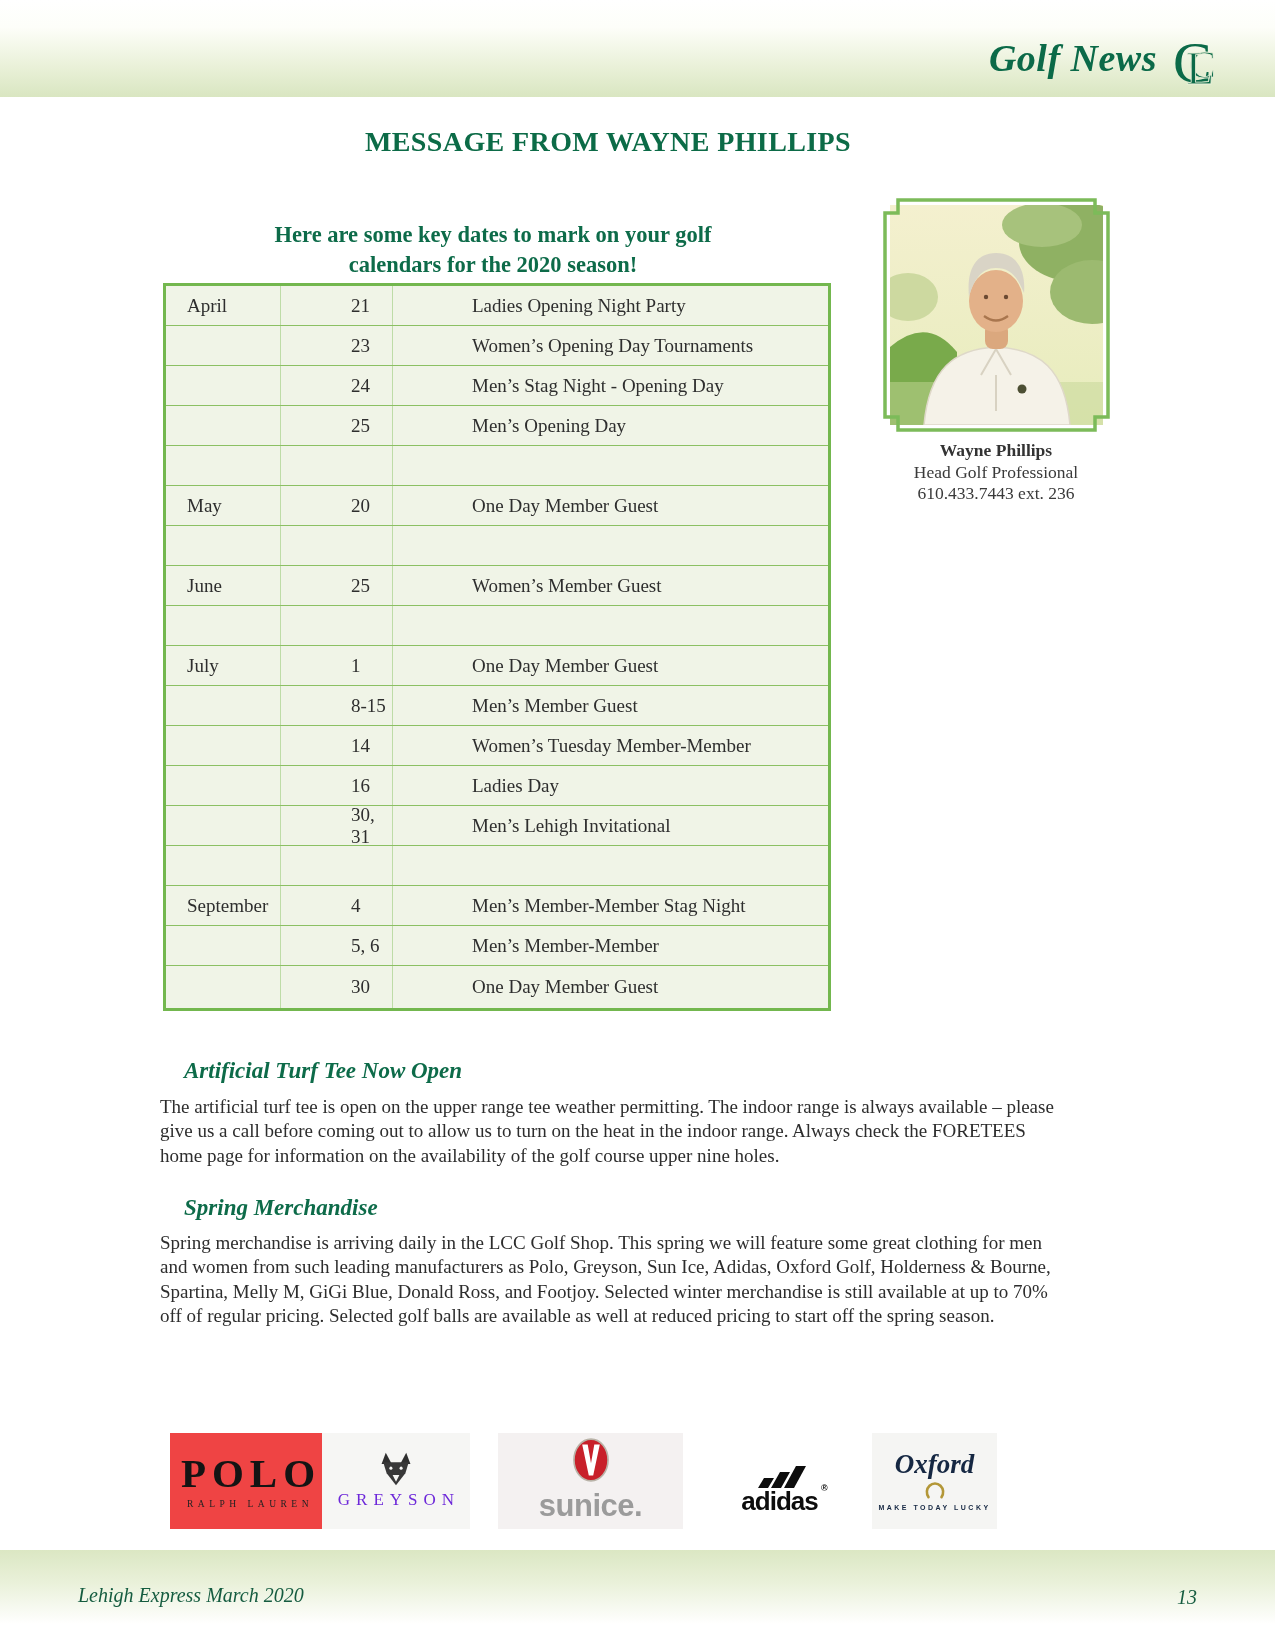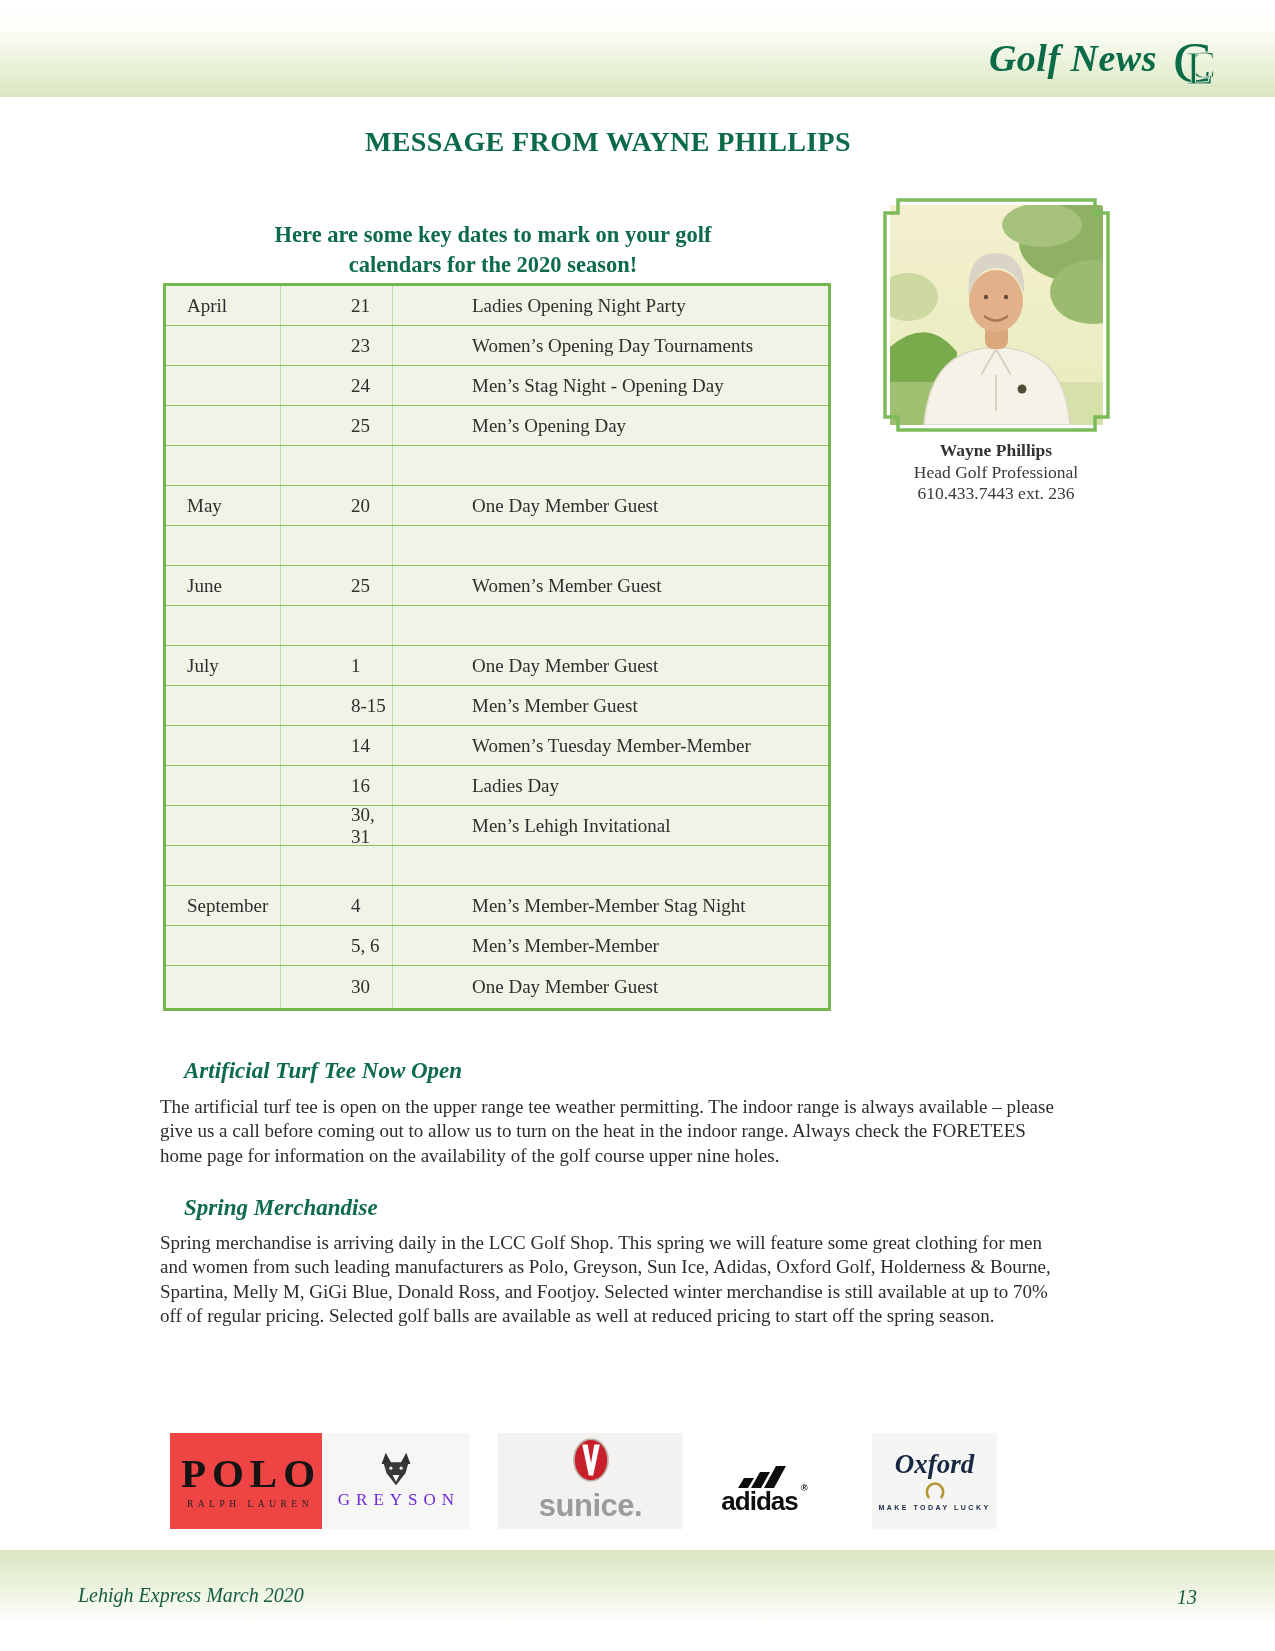--- a/index.html
+++ b/index.html
@@ -53,21 +53,21 @@
     align-items:center;justify-content:center;}
   .b-polo{left:170px;width:156px;background:#ef4444;}
   .polo-word{font-size:41px;font-weight:bold;letter-spacing:6px;color:#141414;line-height:1;
     text-indent:6px;}
   .polo-sub{font-size:9.5px;letter-spacing:4.5px;color:#222;margin-top:5px;text-indent:4px;}
   .b-greyson{left:322px;width:148px;background:#f6f6f4;}
   .greyson-word{font-size:17px;letter-spacing:6px;color:#6d28d9;margin-top:4px;text-indent:6px;}
   .b-sunice{left:498px;width:185px;background:#f4f1f1;flex-direction:column;gap:6px;}
   .sunice-word{font-family:"Liberation Sans",sans-serif;font-weight:bold;font-size:31px;
     color:#9b9b9b;letter-spacing:-.5px;}
-  .b-adidas{left:692px;width:135px;background:#ffffff;}
+  .b-adidas{left:712px;width:135px;background:#ffffff;}
   .adidas-word{font-family:"Liberation Sans",sans-serif;font-weight:bold;font-size:26px;
     color:#0d0d0d;letter-spacing:-1px;line-height:.9;position:relative;}
   .adidas-reg{position:absolute;right:-10px;top:-6px;font-size:9px;letter-spacing:0;}
   .b-oxford{left:872px;width:125px;background:#f5f5f3;}
   .oxford-word{font-size:27px;font-weight:bold;font-style:italic;color:#152742;line-height:1;}
   .oxford-sub{font-family:"Liberation Sans",sans-serif;font-size:7px;font-weight:bold;
     letter-spacing:2.5px;color:#152742;margin-top:4px;}
 
   
   .footer-pub{position:absolute;left:78px;top:1584px;font-size:20px;font-style:italic;color:#155c40;}

